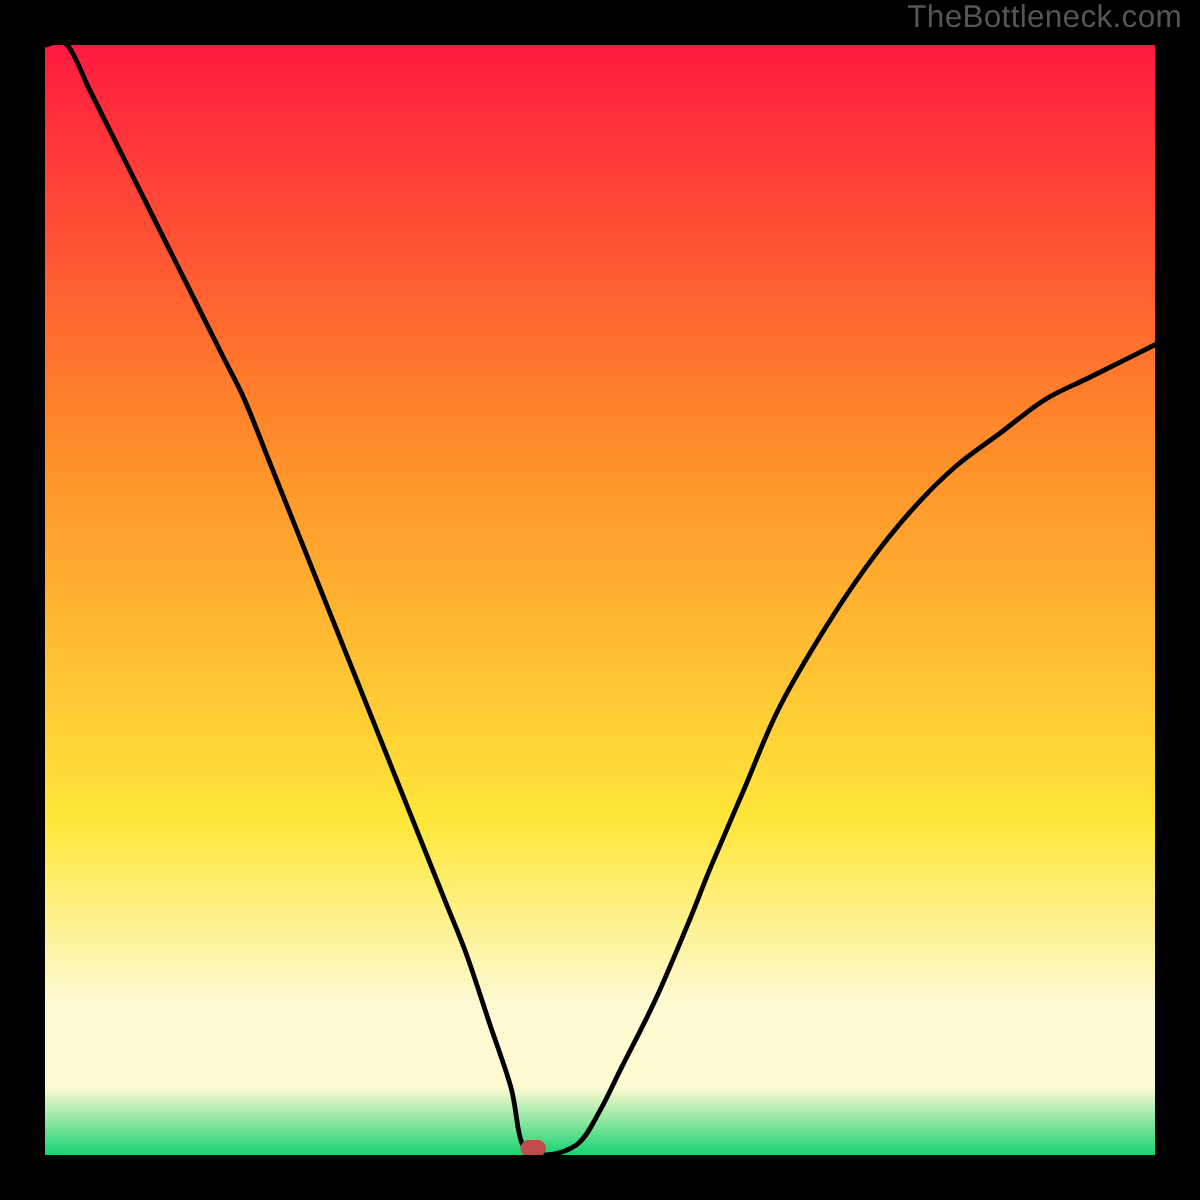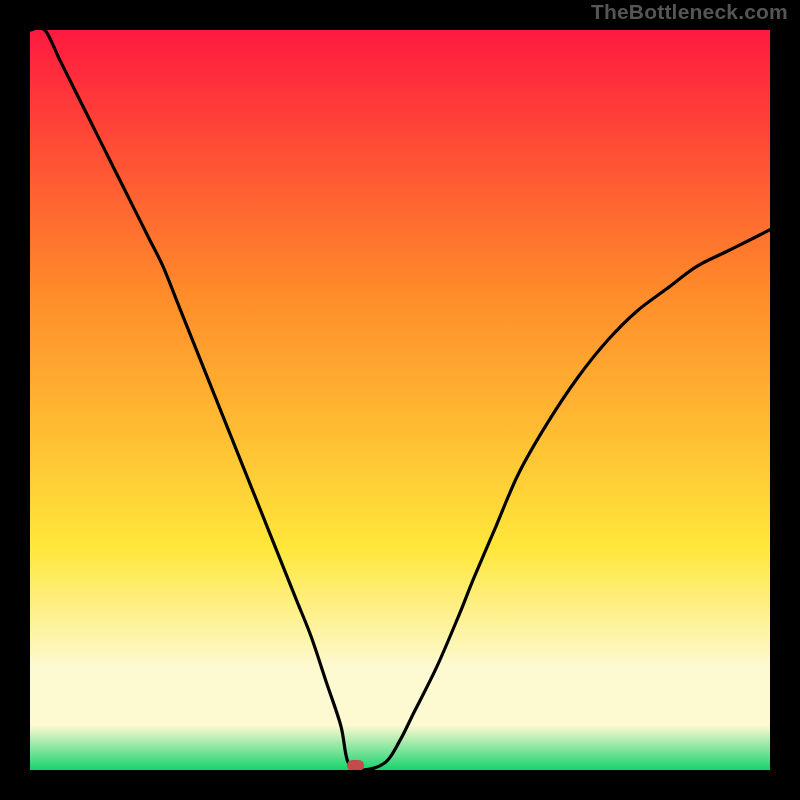--- a/index.html
+++ b/index.html
@@ -24,21 +24,21 @@
     width: 740px;
     height: 740px;
     overflow: hidden;
   }
   .watermark {
     position: absolute;
     top: 0;
     right: 12px;
     color: #555;
     font-size: 21px;
-    font-weight: 700;
+    font-weight: 400;
     letter-spacing: 0.2px;
     user-select: none;
   }
   .red-blob {
     position: absolute;
     border-radius: 6px;
     background: #c24b4b;
   }
   svg { display: block; }
 </style>

